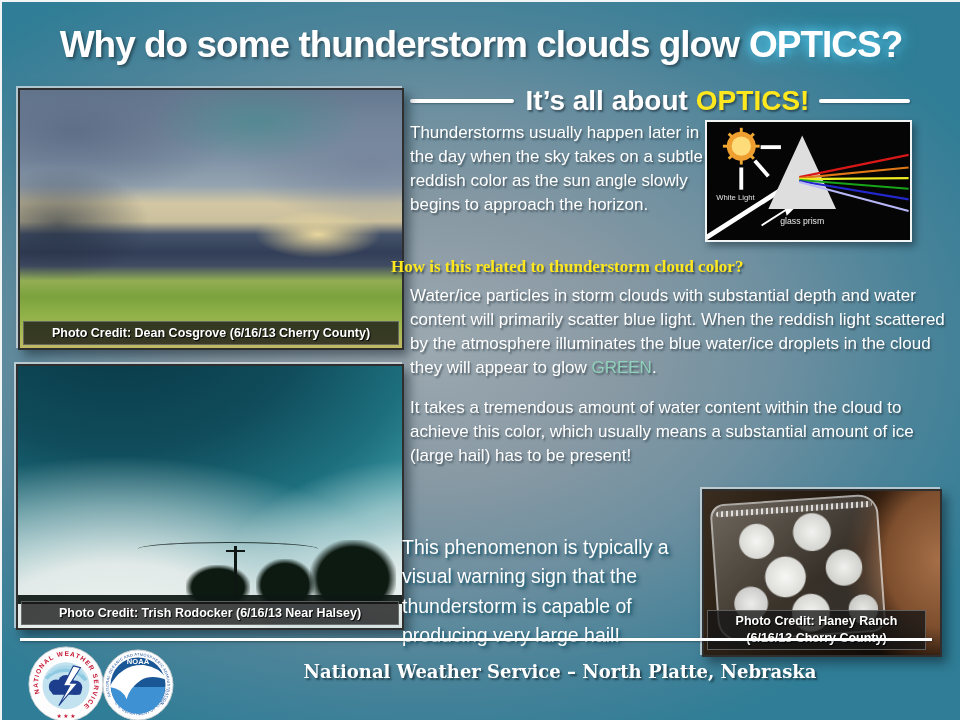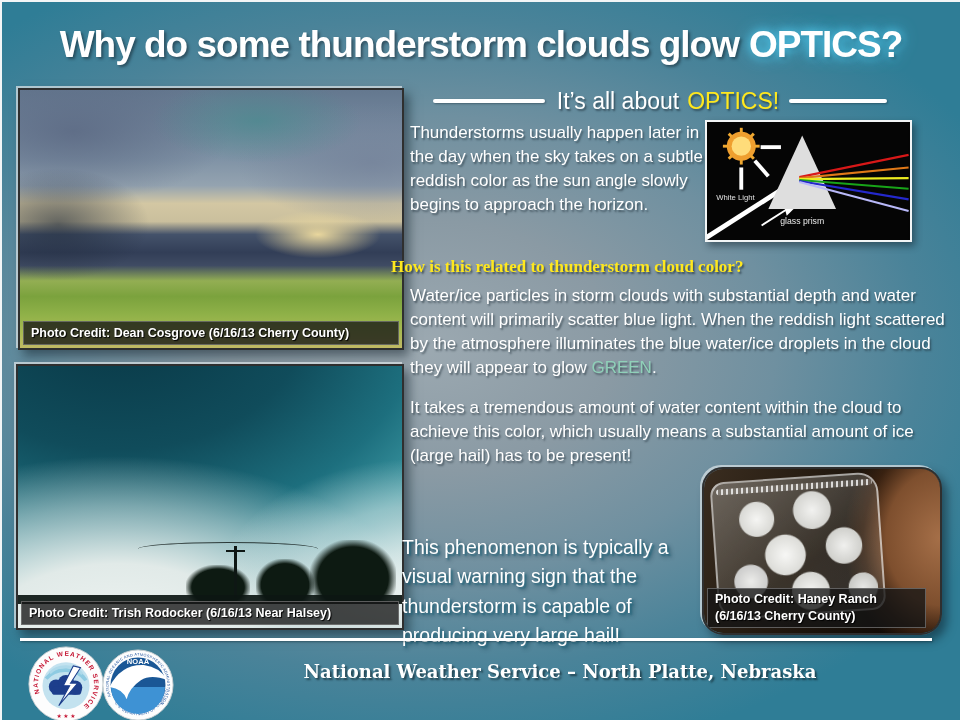--- a/index.html
+++ b/index.html
@@ -24,41 +24,42 @@
   }
   .title .hl {
     margin-left:10px;
     text-shadow: 0 0 9px #4ec3e6, 0 0 16px #4ec3e6, 2px 2px 3px rgba(20,35,45,0.4);
   }
 
   
   .subtitle {
     position:absolute; left:408px; top:84px; width:500px; height:30px;
     display:flex; align-items:center; justify-content:center;
-    font-size:23px; font-weight:normal; color:#ffffff;
+    font-size:28px; font-weight:bold; color:#ffffff;
     text-shadow: 1.5px 1.5px 2px rgba(20,35,45,0.55);
     white-space:nowrap;
   }
   .subtitle .dash { height:4px; background:#ffffff; border-radius:2px; box-shadow:1px 1px 2px rgba(20,35,45,0.4); }
   .dash-left { width:112px; margin-right:12px; }
   .dash-right { width:98px; margin-left:10px; }
   .subtitle .hl { margin-left:8px; color:#ffe81e; }
 
   
   .photo {
     position:absolute; border:2px solid #2f2f2f;
     box-shadow: -2px -2px 0 rgba(215,224,228,0.75), 5px 6px 10px rgba(10,25,35,0.5);
     overflow:hidden;
   }
   .credit {
     position:absolute; left:3px; right:3px; bottom:3px;
     background:rgba(22,22,22,0.78); border:1px solid rgba(130,130,130,0.65);
     color:#ffffff; font-weight:bold; font-size:12.5px; line-height:22px;
     padding:0 7px; white-space:nowrap;
     text-shadow:1px 1px 1px #000;
+    text-align:center;
   }
 
   
   .storm1 { left:16px; top:86px; width:386px; height:262px; }
   .storm1 .art {
     position:absolute; inset:0;
     background:
       radial-gradient(ellipse 90px 34px at 78% 56%, rgba(242,222,160,0.95) 0%, rgba(242,222,160,0) 70%),
       radial-gradient(ellipse 130px 80px at 10% 52%, rgba(28,38,54,0.6), rgba(28,38,54,0) 70%),
       radial-gradient(ellipse 150px 60px at 62% 12%, rgba(64,140,140,0.6), rgba(64,140,140,0) 70%),
@@ -85,21 +86,21 @@
   .tree { position:absolute; background:radial-gradient(ellipse at 50% 62%, #0d1a12 58%, rgba(13,26,18,0) 74%); }
   .tree1 { right:6px; bottom:26px; width:86px; height:62px; }
   .tree2 { right:88px; bottom:27px; width:58px; height:42px; }
   .tree3 { left:168px; bottom:27px; width:64px; height:36px; }
   .p2-ground { position:absolute; left:0; right:0; bottom:24px; height:9px; background:rgba(12,22,18,0.92); }
   .pole { position:absolute; left:216px; bottom:30px; width:3px; height:52px; background:#0e1714; }
   .pole::before { content:""; position:absolute; left:-8px; top:4px; width:19px; height:2px; background:#0e1714; }
   .wire { position:absolute; left:120px; bottom:72px; width:180px; height:14px; border-top:1px solid rgba(14,23,20,0.8); border-radius:50%; }
 
   
-  .hailphoto { left:700px; top:465px; width:240px; height:168px;border-radius:21px; }
+  .hailphoto { left:700px; top:487px; width:240px; height:168px; }
   .hailphoto .art {
     position:absolute; inset:0;
     background:
       radial-gradient(ellipse 120px 150px at 100% 42%, #a56f48 0%, #7e4f2e 45%, rgba(62,36,18,0.85) 64%, rgba(62,36,18,0) 80%),
       linear-gradient(115deg, #3a2d20 0%, #241a10 40%, #140d07 75%, #0b0704 100%);
   }
   .bag {
     position:absolute; left:10px; top:8px; width:168px; height:138px;
     transform:rotate(-4deg);
     border:2px solid rgba(255,255,255,0.55);

